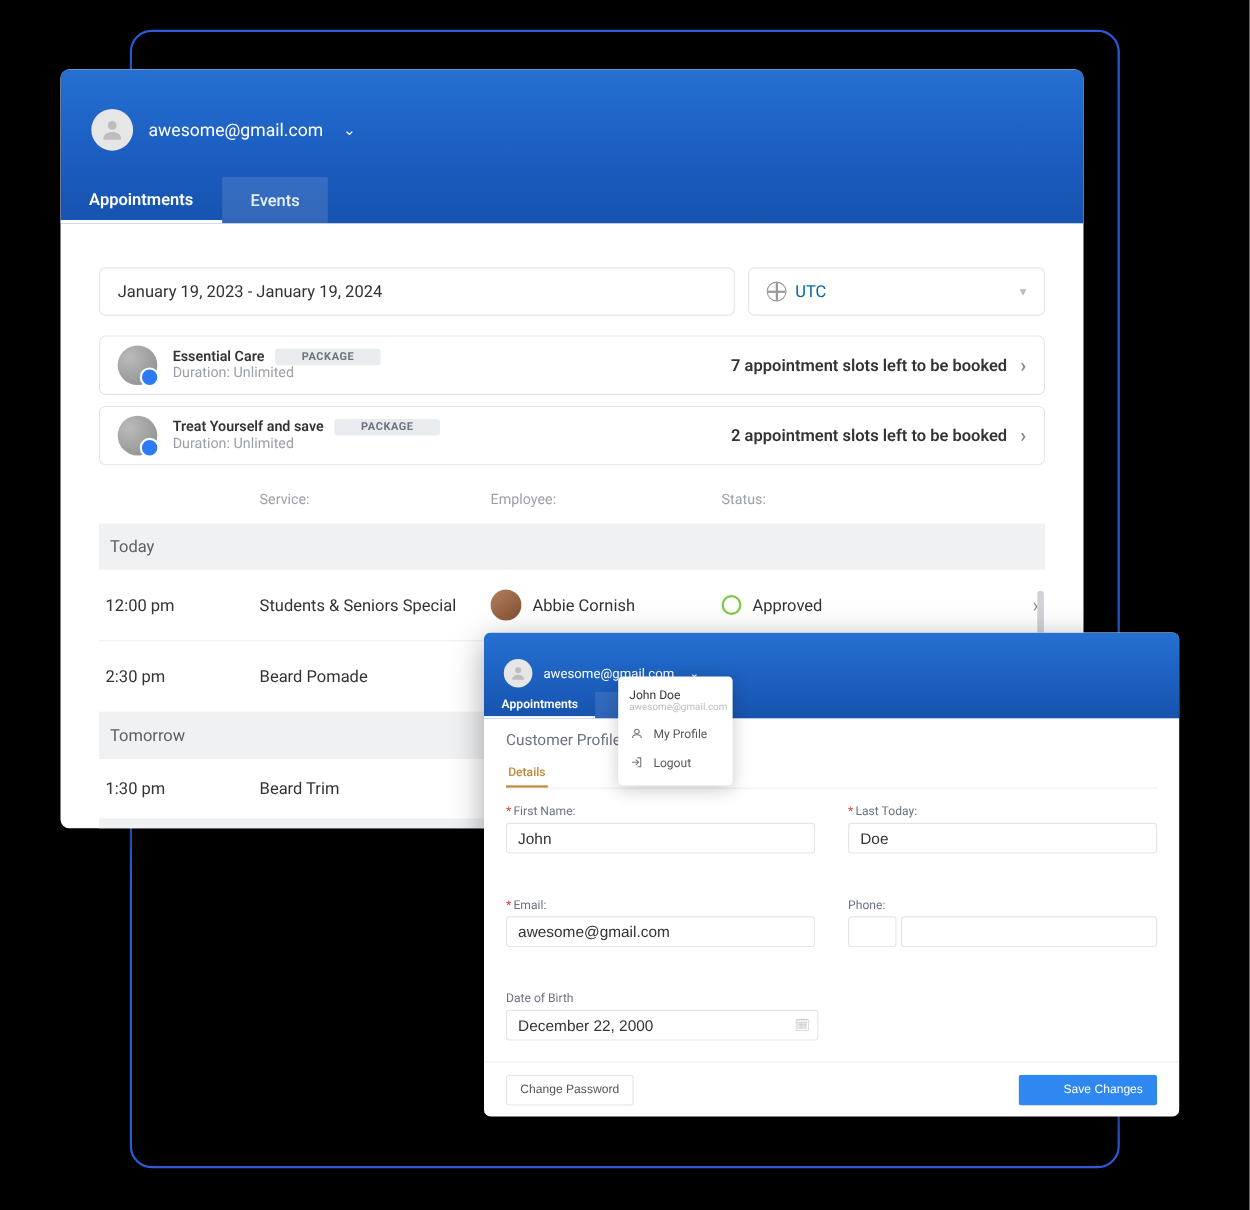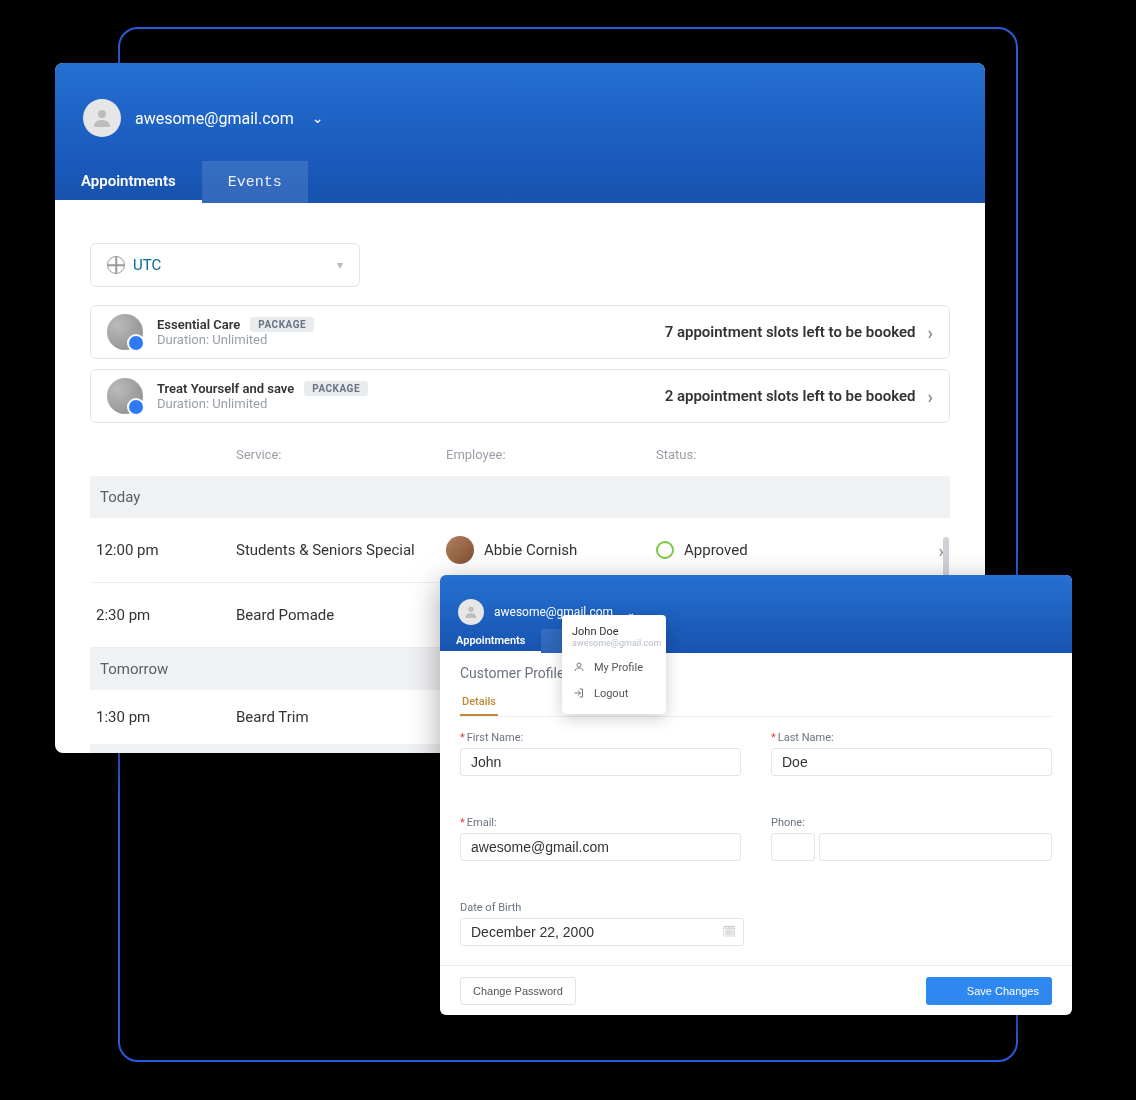--- a/index.html
+++ b/index.html
@@ -48,21 +48,21 @@
 .p1-email { color:#fff; font-size:16px; }
 .chev-d { color:#fff; font-size:14px; margin-left:4px;}
 .p1-tabs {
   position:absolute; left:0; bottom:0; display:flex; height:42px;
 }
 .p1-tab {
   padding: 0 26px; color:#fff; font-size:15px; font-weight:600;
   display:flex;align-items:center; cursor:pointer;
 }
 .p1-tab.active { border-bottom:3px solid #fff;}
-.p1-tab.inactive { background: rgba(255,255,255,.12); color: #e8f0fc; font-weight:500;font-family:Liberation Mono, monospace;}
+.p1-tab.inactive { background: rgba(255,255,255,.12); color: #e8f0fc; font-weight:500;}
 .p1-body { padding: 40px 35px 0;}
 .filter-row { display:flex; gap:12px; margin-bottom:18px;}
 .fld { border:1px solid #e3e5e9; border-radius:6px; height:44px; display:flex; align-items:center; padding:0 16px; font-size:15px; color:#333; background:#fff; cursor:pointer;}
 .fld-daterange { flex:1;}
 .fld-tz { width:270px; justify-content: space-between;}
 .fld-tz .tz-left { display:flex; align-items:center; gap:8px; color:#0369a1;}
 .globe-icon { width:18px;height:18px; border:1.5px solid #999; border-radius:50%; position:relative;}
 .globe-icon::before { content:""; position:absolute; left:50%; top:0; bottom:0; width:1.5px; background:#999; transform:translateX(-50%);}
 .globe-icon::after { content:""; position:absolute; top:50%; left:0; right:0; height:1.5px; background:#999; transform:translateY(-50%);}
 .chev-s { color:#bbb; font-size:12px;}
@@ -77,21 +77,21 @@
   width:36px;height:36px;border-radius:50%; background:#ddd;
   background: radial-gradient(circle at 30% 30%, #bbb, #888);
   position:relative;
 }
 .pkg-avatar::after {
   content:""; position:absolute; right:-2px; bottom:-2px;
   width:14px;height:14px;border-radius:50%; background:#2d7af7; border:2px solid #fff;
 }
 .pkg-title-row { display:flex; align-items:center; gap:10px;}
 .pkg-title { font-size:13px; font-weight:600; color:#333;}
-.badge-package { background:#e9ecef; color:#6b7280; font-size:10px; font-weight:700; padding:2px 8px; border-radius:3px; letter-spacing:.5px;}
+.badge-package { background:#e9ecef; color:#6b7280; font-size:10px; font-weight:700; padding:2px 24px; border-radius:3px; letter-spacing:.5px;}
 .pkg-sub { font-size:13px; color:#9aa0a7;}
 .pkg-right { display:flex; align-items:center; gap:12px; font-size:15px; font-weight:600; color:#333;}
 .chev-r { color:#888; font-size:18px;}
 
 .tbl-headers { display:flex; padding: 14px 6px; font-size:13px; color:#9aa0a7;}
 .col-time { width:140px;}
 .col-service { width:210px;}
 .col-emp { width:210px;}
 .col-status { flex:1;}
 .col-arr { width:40px; text-align:right;}
@@ -180,20 +180,23 @@
       <span class="chev-d">⌄</span>
     </div>
     <div class="p1-tabs">
       <div class="p1-tab active">Appointments</div>
       <div class="p1-tab inactive">Events</div>
     </div>
   </div>
 
   <div class="p1-body">
     <div class="filter-row">
+      <div class="fld fld-daterange">
+        <span>January 19, 2023 - January 19, 2024</span>
+      </div>
       <div class="fld fld-tz">
         <span class="tz-left">
           <span class="globe-icon"></span>
           <span>UTC</span>
         </span>
         <span class="chev-s">▾</span>
       </div>
     </div>
 
     <div class="package-card">
@@ -308,21 +311,21 @@
     <div class="p2-subtabs">
       <span class="p2-subtab">Details</span>
     </div>
 
     <div class="form-grid">
       <div class="form-group">
         <label class="lbl"><span class="req">*</span><span>First Name:</span></label>
         <input class="inp" value="John" style="">
       </div>
       <div class="form-group">
-        <label class="lbl"><span class="req">*</span><span>Last Name:</span></label>
+        <label class="lbl"><span class="req">*</span><span>Last Today:</span></label>
         <input class="inp" value="Doe" style="">
       </div>
       <div class="form-group">
         <label class="lbl"><span class="req">*</span><span>Email:</span></label>
         <input class="inp" value="awesome@gmail.com" style="">
       </div>
       <div class="form-group">
         <label class="lbl"><span>Phone:</span></label>
         <div class="phone-wrap">
           <input class="inp cc" style="">

